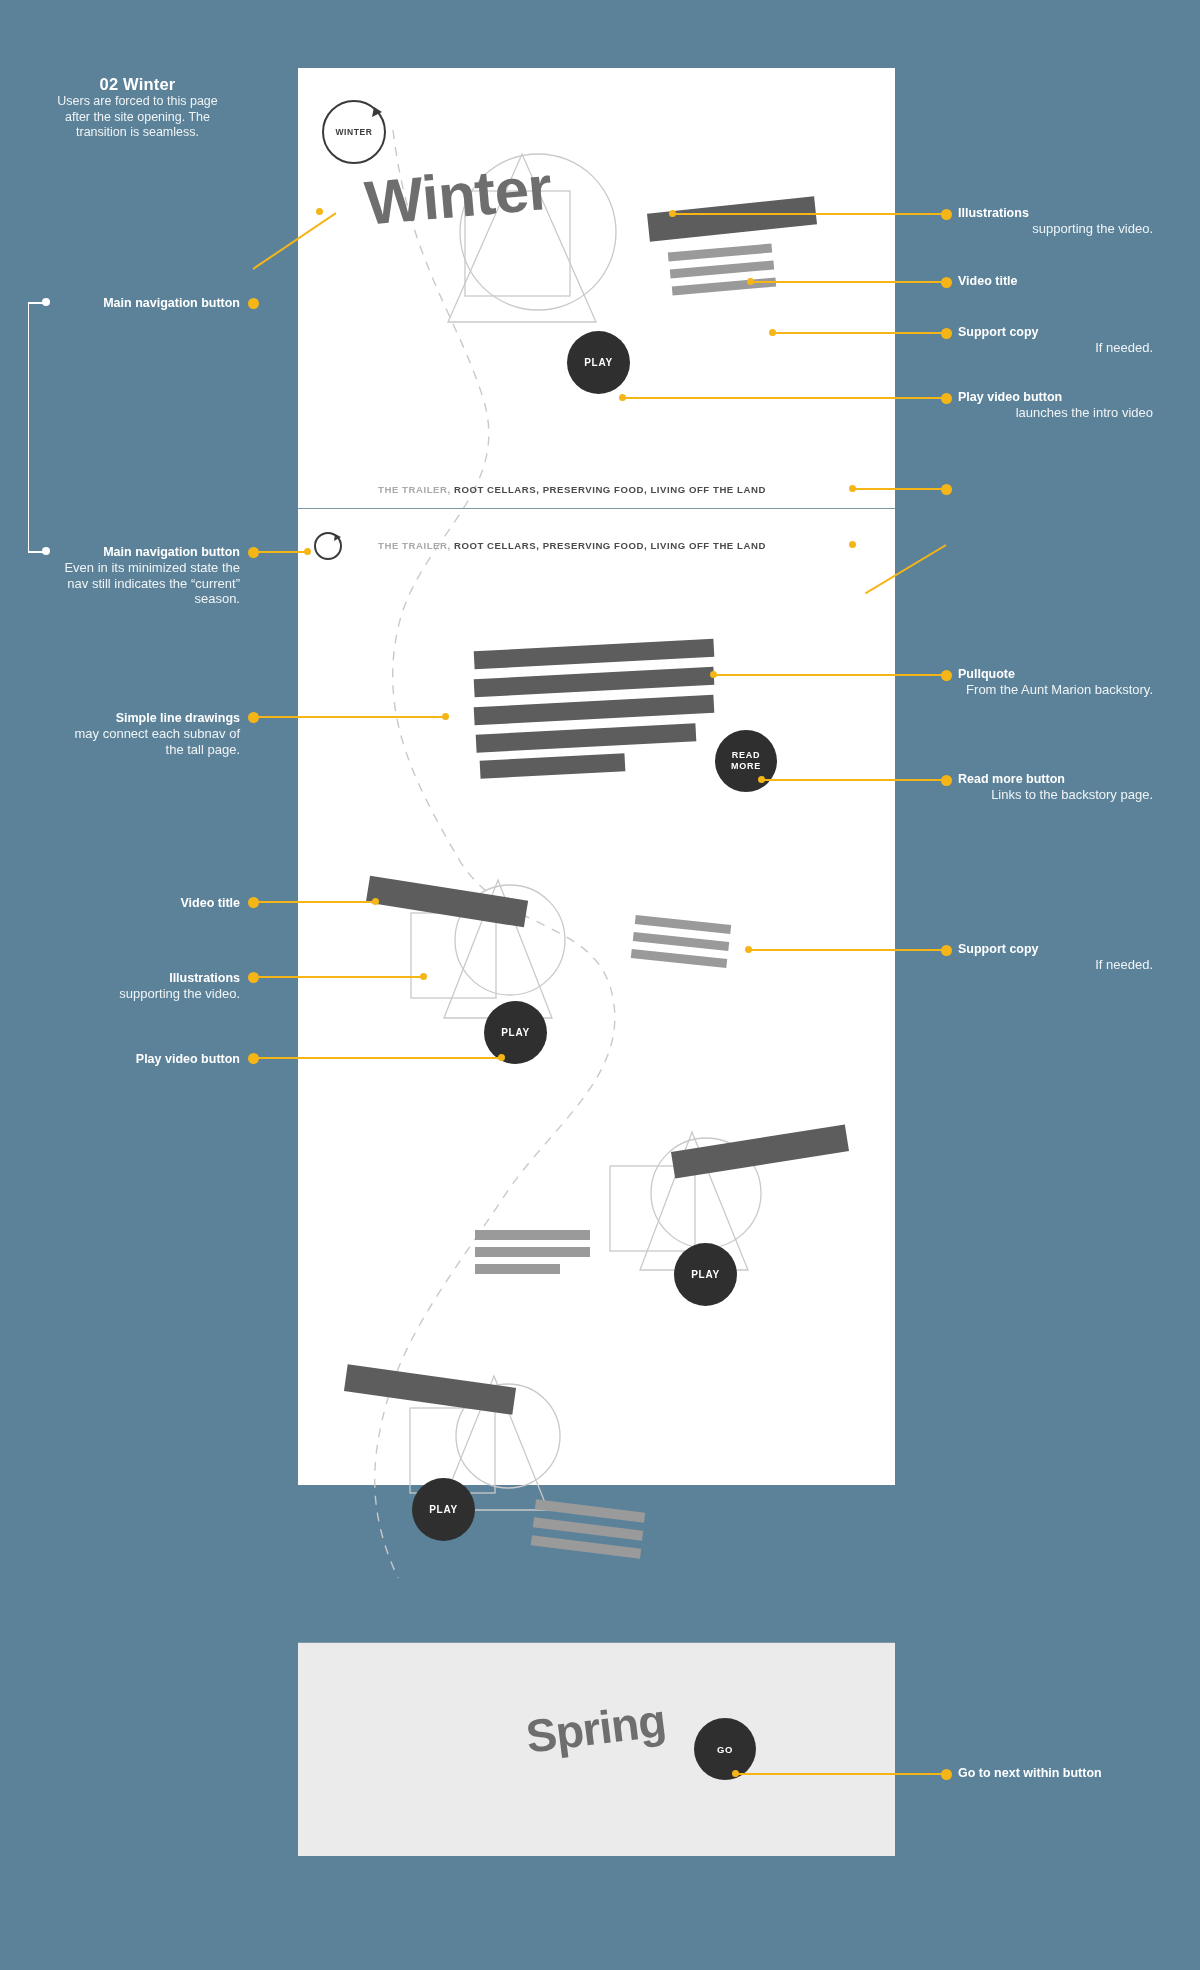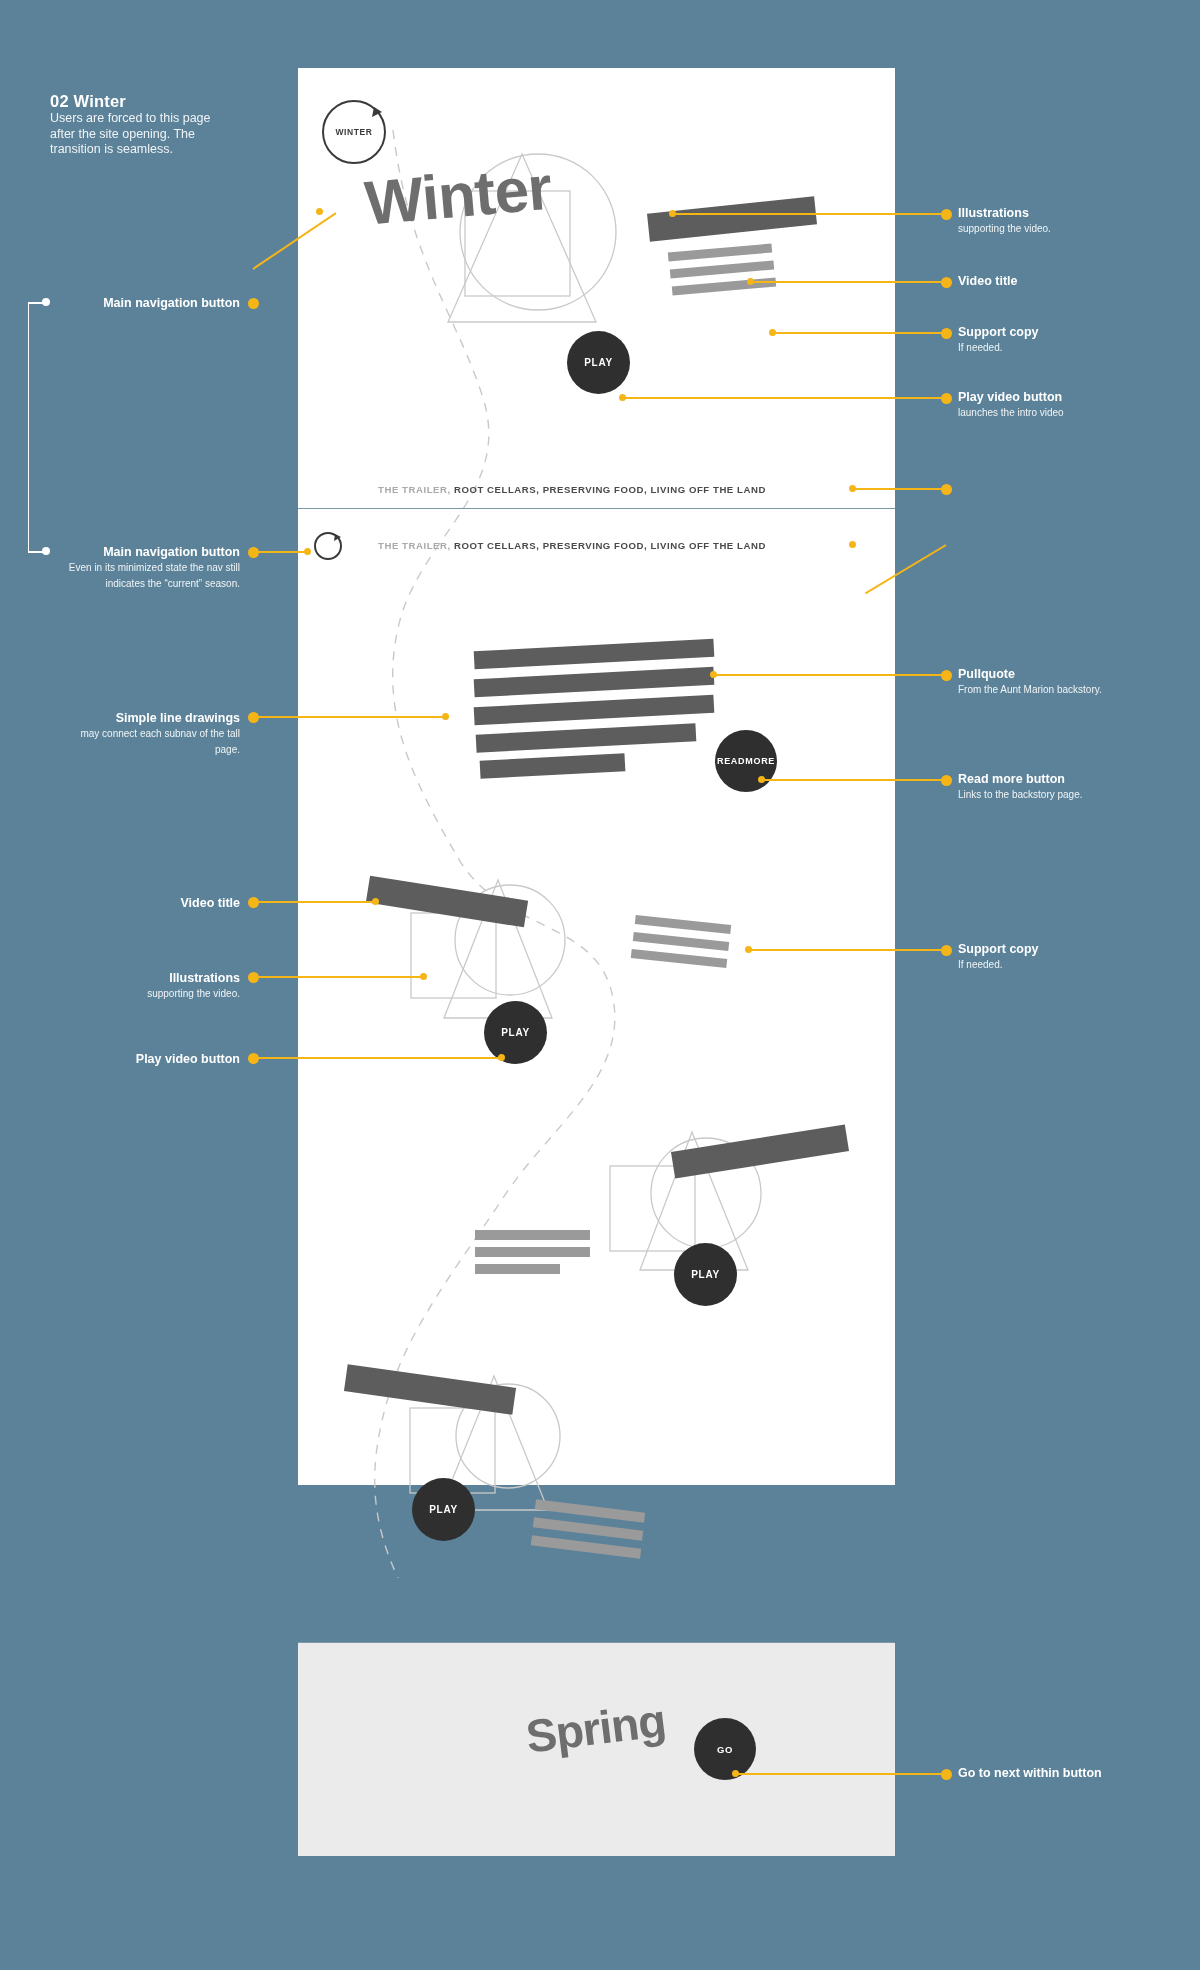--- a/index.html
+++ b/index.html
@@ -18,25 +18,25 @@
     background:#ffffff;
   }
   .wire-footer{
     position:absolute;left:298px;top:1642px;width:597px;height:213px;
     background:#ebebeb;border-top:1px solid #7d98a8;
   }
 
   
   .note{position:absolute;color:#ffffff;}
   .note .hd{font-weight:bold;font-size:12.5px;line-height:16px;}
-  .note .bd{font-size:10px;line-height:15.5px;color:#f0f4f6;}
+  .note .bd{font-size:13px;line-height:15.5px;color:#f0f4f6;text-align:right;}
   .note.right-al{text-align:right;}
   .note.left-al{text-align:left;}
 
-  .title-blk{position:absolute;left:50px;top:92px;width:175px;color:#fff;}
+  .title-blk{position:absolute;left:50px;top:75px;width:175px;color:#fff;text-align:center;}
   .title-blk .t{font-size:16.5px;font-weight:bold;letter-spacing:.2px;}
   .title-blk .p{font-size:12.5px;line-height:15.5px;color:#f0f4f6;}
 
   
   .dot{position:absolute;width:11px;height:11px;border-radius:50%;
        background:#f5b517;}
   .dot.sm{width:7px;height:7px;background:#f5b517;}
   .dot.wt{width:8px;height:8px;background:#ffffff;}
   .lead{position:absolute;height:2px;background:#f5b517;}
   .bracket{position:absolute;border-left:1.5px solid #ffffff;}
@@ -141,21 +141,21 @@
   <svg class="ill" style="left:314px;top:532px;width:28px;height:28px;">
     <polygon points="21,2 27,5 20,9" fill="#3a3a3a"></polygon>
   </svg>
 
   <div class="bar dark" style="left:474px;top:645px;width:240px;height:18px;transform:rotate(-3deg);"></div>
   <div class="bar dark" style="left:474px;top:673px;width:240px;height:18px;transform:rotate(-3deg);"></div>
   <div class="bar dark" style="left:474px;top:701px;width:240px;height:18px;transform:rotate(-3deg);"></div>
   <div class="bar dark" style="left:476px;top:729px;width:220px;height:18px;transform:rotate(-3deg);"></div>
   <div class="bar dark" style="left:480px;top:757px;width:145px;height:18px;transform:rotate(-3deg);"></div>
 
-  <div class="play rm" style="left:715px;top:730px;width:62px;height:62px;flex-direction:row;">
+  <div class="play rm" style="left:715px;top:730px;width:62px;height:62px;flex-direction:column;">
     <span>READ</span>
     <span>MORE</span>
   </div>
 
   <svg class="ill" style="left:400px;top:878px;width:260px;height:170px;">
     <circle cx="110" cy="62" r="55" fill="none" stroke="#c9c9c9" stroke-width="1.3"></circle>
     <polygon points="98,2 152,140 44,140" fill="none" stroke="#c9c9c9" stroke-width="1.3"></polygon>
     <rect x="11" y="35" width="85" height="85" fill="none" stroke="#c9c9c9" stroke-width="1.3"></rect>
   </svg>
 

